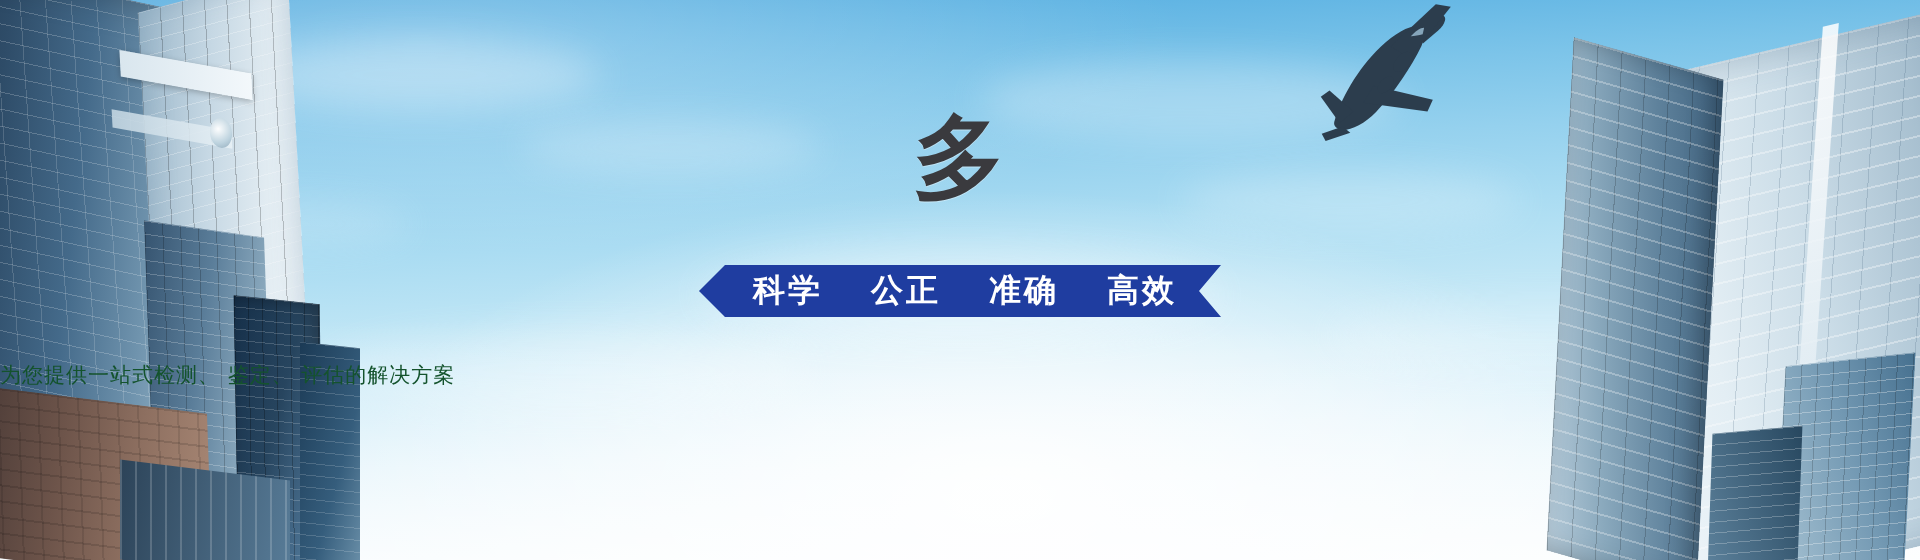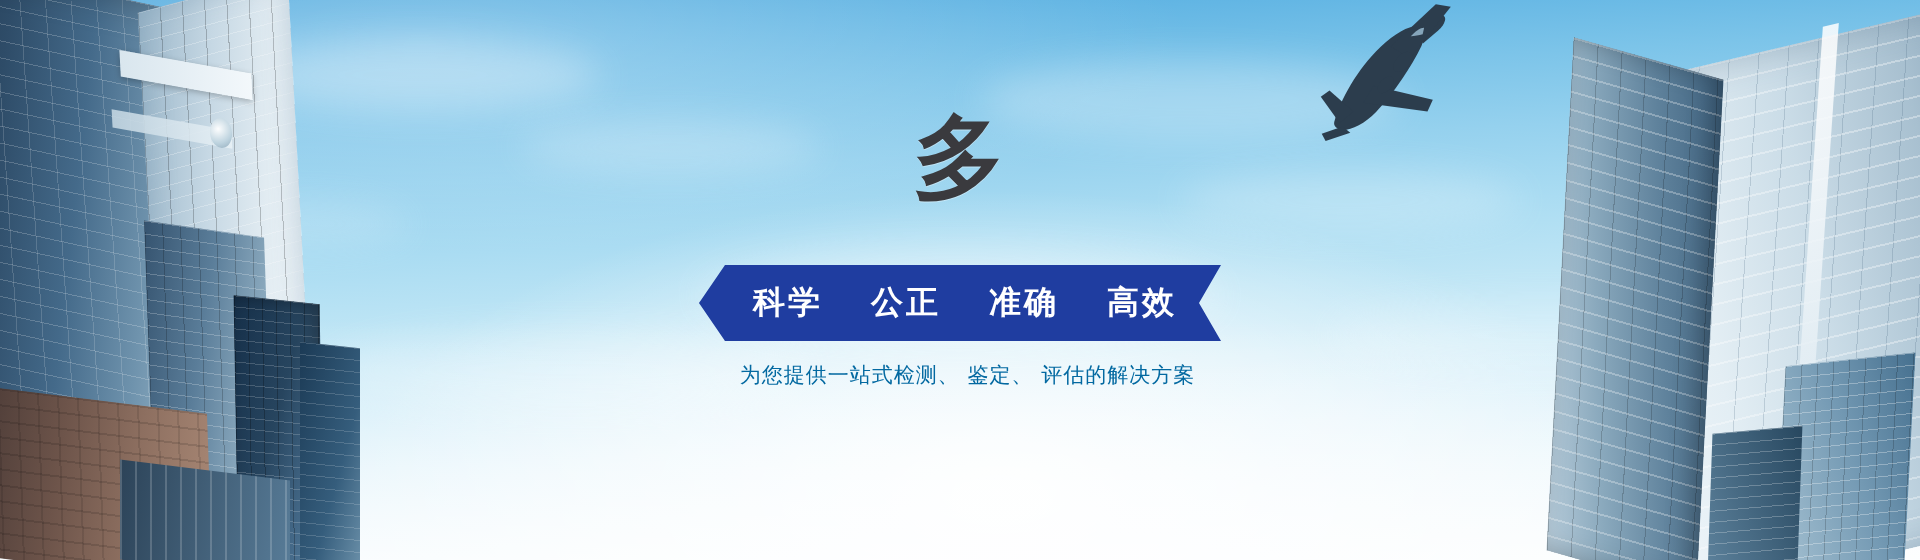--- a/index.html
+++ b/index.html
@@ -212,42 +212,41 @@
     font-family:"DejaVu Sans","Liberation Sans",sans-serif;
   }
 
   
   .ribbon-wrap{
     position:absolute;left:0;right:0;top:265px;
     display:flex;justify-content:center;
   }
   .ribbon{
     position:relative;
-    height:76px;
+    height:52px;
     background:#1f3da0;
     display:flex;align-items:center;
     padding:0 44px 0 54px;
     box-shadow:0 2px 10px rgba(20,45,120,.30);
     clip-path:polygon(0% 50%, 26px 0%, 100% 0%, calc(100% - 22px) 50%, 100% 100%, 26px 100%);
     justify-content:center;
   }
   .ribbon-inner{display:flex;align-items:center;gap:48px;}
   .kw{
     color:#ffffff;font-size:32px;font-weight:700;letter-spacing:3px;
     font-family:"DejaVu Sans","Liberation Sans",sans-serif;
     white-space:nowrap;
   }
 
   .subtitle{
     position:absolute;left:0;right:0;top:306px;
-    text-align:center;
-    color:#0369a1;
+    text-align:left;
+    color:#14532d;
     font-size:21px;letter-spacing:1px;font-weight:500;
     font-family:"DejaVu Sans","Liberation Sans",sans-serif;
-    padding-left:15px;
   }
 
   
   .ribbon-wrap{top:265px;}
   .subtitle{top:306px;}
 </style>
 </head>
 <body>
 
 <div class="stage">

